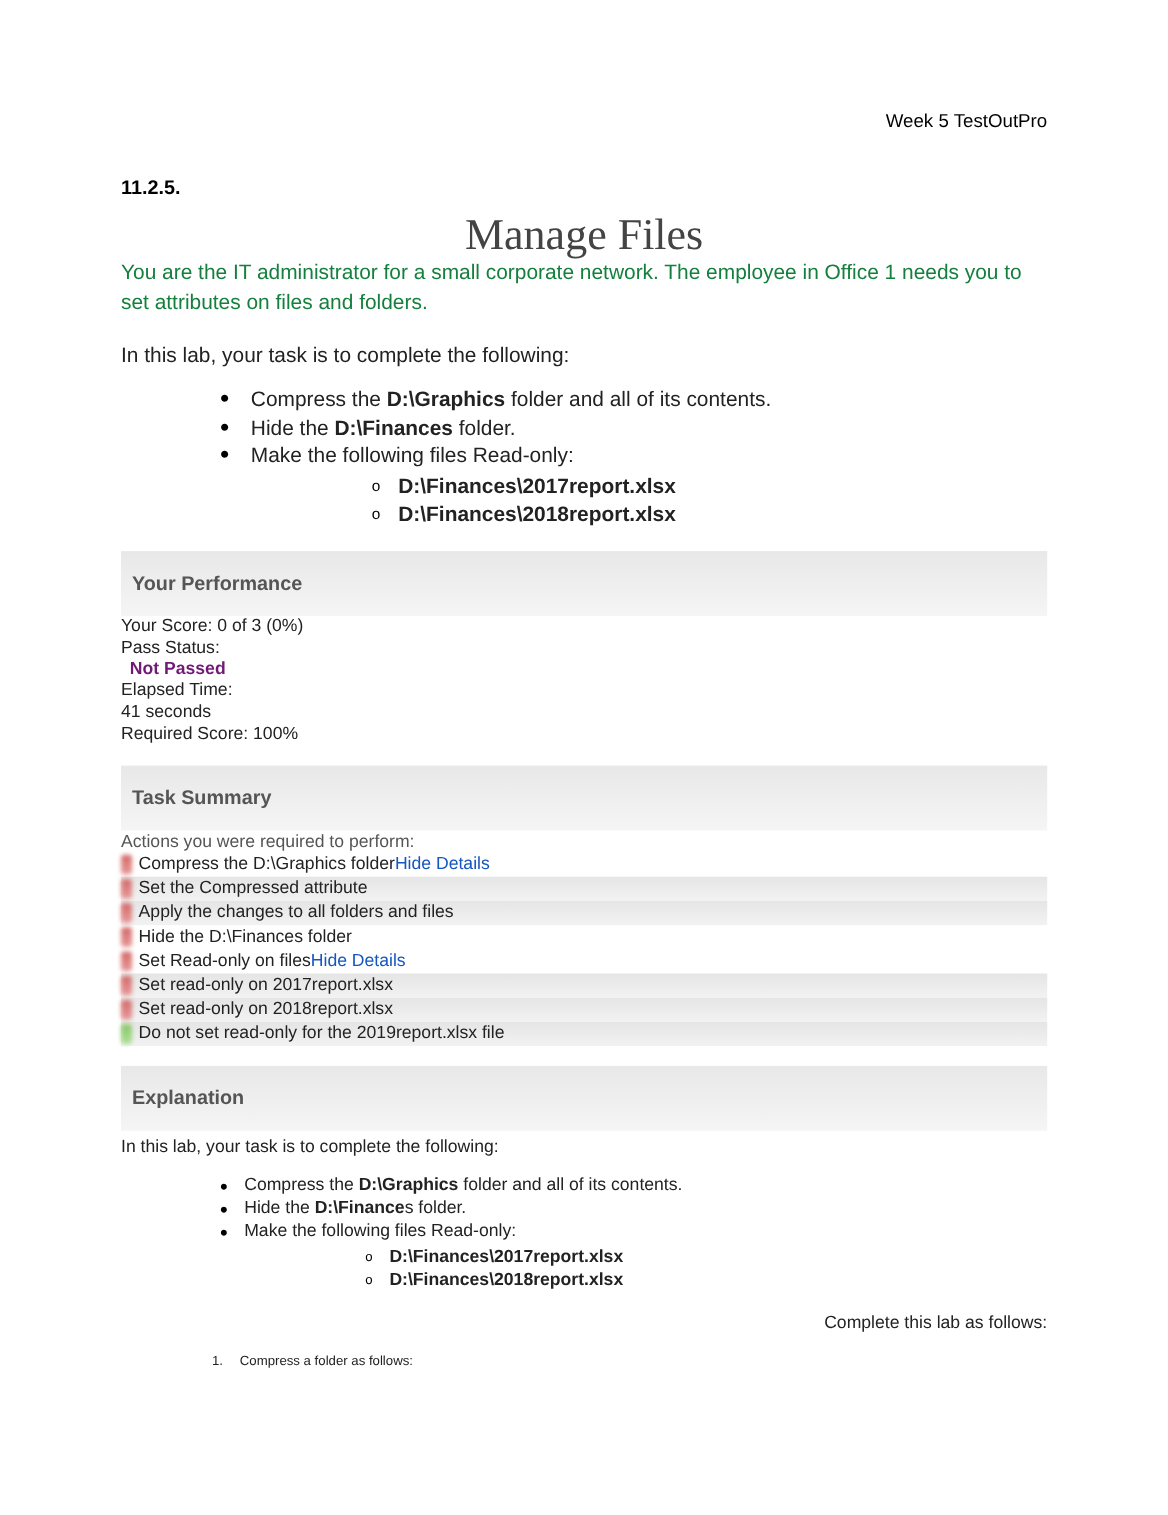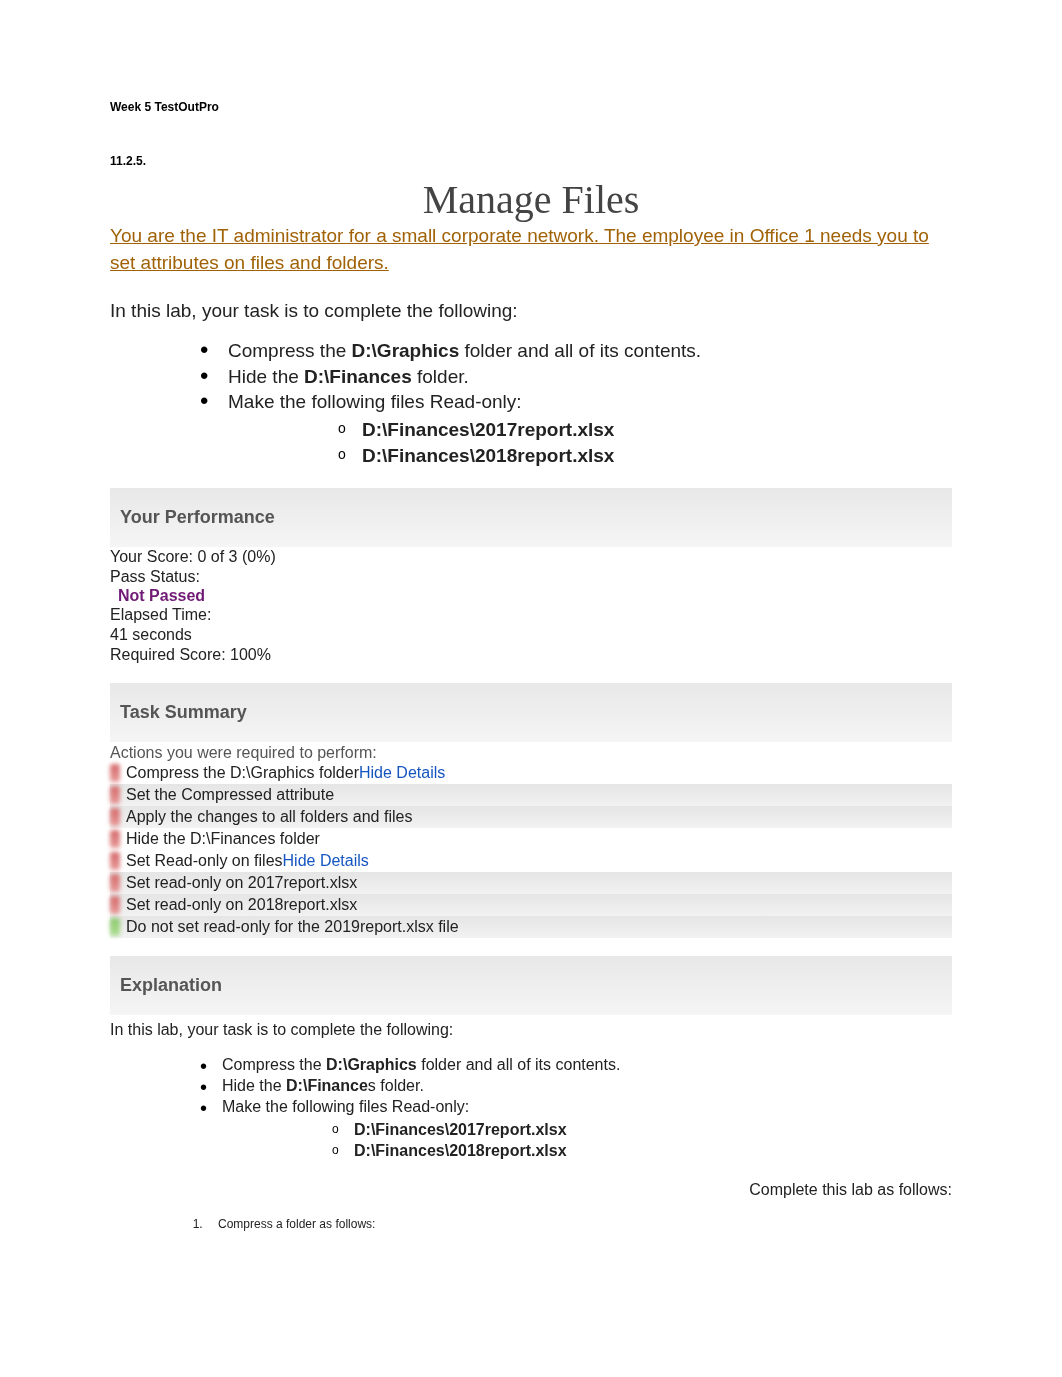--- a/index.html
+++ b/index.html
@@ -10,45 +10,44 @@
     body {
       font-family: Arial, Helvetica, sans-serif;
       background: #ffffff;
       width: 1062px;
       padding: 0;
     }
     .page {
       padding: 100px 110px 60px 110px;
     }
     .header-title {
-      text-align: left;
-      font-size: 12px;
-      font-weight: bold;
+      text-align: right;
+      font-size: 17px;
+      font-weight: normal;
       color: #000;
       margin-bottom: 40px;
     }
     .section-number {
       font-weight: bold;
-      font-size: 12px;
+      font-size: 18px;
       color: #000;
       margin-bottom: 8px;
     }
     .main-title {
       text-align: center;
       font-size: 40px;
       font-weight: normal;
       color: #444;
       font-family: Liberation Serif, serif;
     }
     .intro-text {
       font-size: 19px;
-      color: #a16207;
+      color: #15803d;
       line-height: 1.4;
       margin-bottom: 24px;
-      text-decoration: underline;
     }
     .task-intro {
       font-size: 19px;
       color: #222;
       margin-bottom: 16px;
     }
     ul.bullet-list {
       list-style: none;
       margin-left: 90px;
       margin-bottom: 20px;

